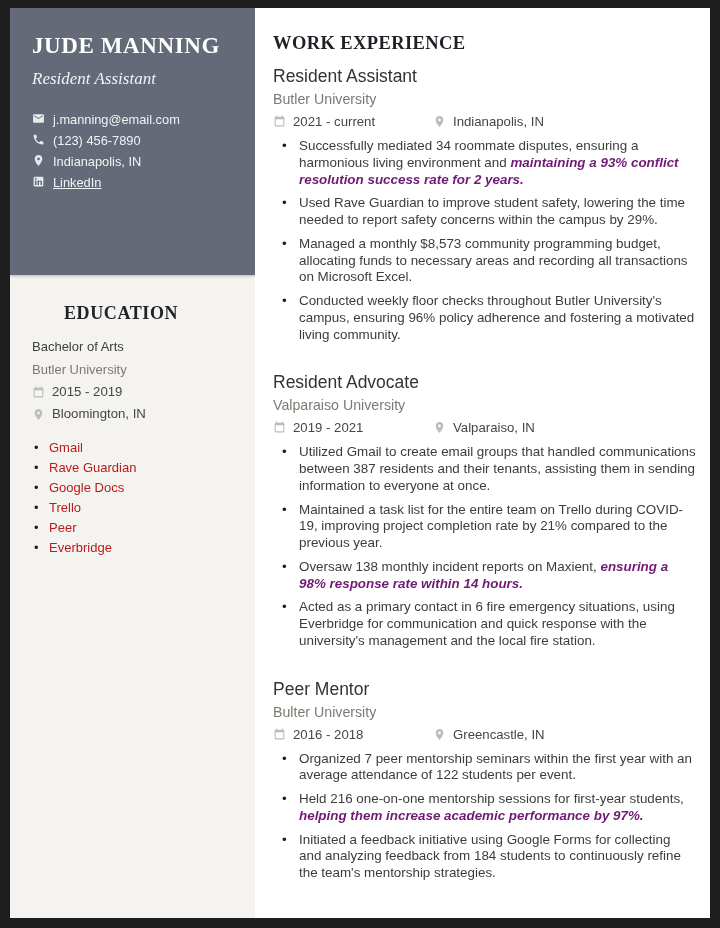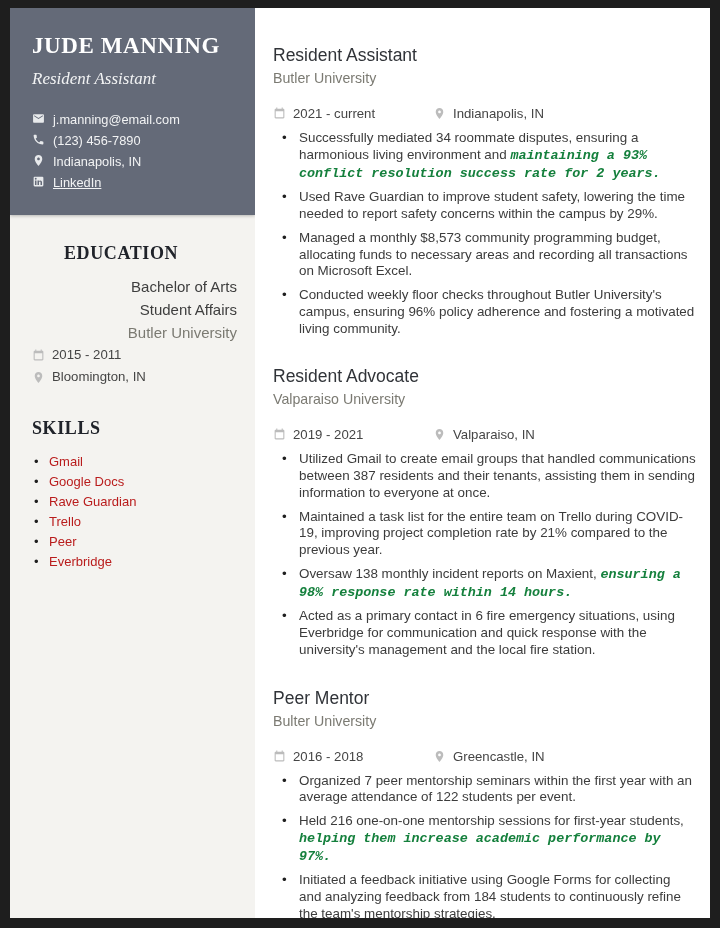--- a/index.html
+++ b/index.html
@@ -20,21 +20,21 @@
 
   
   .sidebar {
     width:245px; flex:0 0 245px;
     background:#f4f3f0;
     display:flex; flex-direction:column;
   }
   .sidebar-header {
     background:#646a78;
     color:#f5f6f7;
-    height:207px;
+    height:267px;
     padding:25px 21px 0 22px;
     box-shadow:0 1px 3px rgba(0,0,0,.25);
   }
   .person-name {
     font-family:"Liberation Serif", serif;
     font-size:23px; font-weight:700;
     letter-spacing:.6px;
     color:#ffffff;
     white-space:nowrap;
   }
@@ -59,21 +59,21 @@
 
   .side-section { padding:0 18px 0 22px; }
   .side-heading {
     font-family:"Liberation Serif", serif;
     font-size:18px; font-weight:700;
     letter-spacing:.6px;
     color:#20232a;
   }
   .edu-heading { margin-top:28px;margin-left:32px; }
   .edu-block { margin-top:11px; }
-  .edu-line { font-size:15px; line-height:23px; color:#3e3e3e;text-align:right; }
+  .edu-line { font-size:13px; line-height:23px; color:#3e3e3e; }
   .edu-school { color:#7b7a72; }
   .meta-line {
     display:flex; align-items:center; gap:7px;
     font-size:13.2px; line-height:22px; color:#454545;
   }
   .meta-line svg { width:13px; height:13px; fill:#bcbcbc; flex:0 0 13px; }
 
   .skills-heading { margin-top:30px; }
   .skills-list { list-style:none; margin-top:13px; }
   .skills-list li {
@@ -99,21 +99,21 @@
   .main-heading {
     font-family:"Liberation Serif", serif;
     font-size:18.5px; font-weight:700;
     letter-spacing:.4px;
     color:#1d2025;
   }
   .job { margin-top:29px; }
   .job:first-of-type { margin-top:12px; }
   .job-title { font-size:17.5px; color:#303338; font-weight:400; }
   .job-company { font-size:14.2px; color:#7b7a72; margin-top:4px; }
-  .job-meta { display:flex; align-items:center; margin-top:20px; }
+  .job-meta { display:flex; align-items:center; margin-top:7px; }
   .job-meta .meta-item {
     display:flex; align-items:center; gap:7px;
     font-size:13.2px; color:#454545;
   }
   .job-meta .meta-item:first-child { width:160px; flex:0 0 160px; }
   .job-meta svg { width:13px; height:13px; fill:#bcbcbc; flex:0 0 13px; }
 
   .job-bullets { list-style:none; margin-top:9px; }
   .job-bullets li {
     position:relative;
@@ -124,21 +124,21 @@
     line-height:1.25;
     color:#3c3c3c;
     max-width:420px;
   }
   .job-bullets li::before {
     content:"•";
     position:absolute; left:0; top:0;
     color:#1f1f1f;
   }
   .job-bullets .em {
-    font-weight:700; font-style:italic; color:#15803d;font-family:Liberation Mono, monospace;
+    font-weight:700; font-style:italic; color:#701a75;
   }
 </style>
 </head>
 <body>
 
 <div class="frame">
   <div class="page">
 
     <aside class="sidebar">
       <div class="sidebar-header">
@@ -178,51 +178,50 @@
             </span>
             <span class="linkedin-link">LinkedIn</span>
           </div>
         </div>
       </div>
 
       <div class="side-section">
         <div class="side-heading edu-heading">EDUCATION</div>
         <div class="edu-block">
           <div class="edu-line">Bachelor of Arts</div>
-          <div class="edu-line">Student Affairs</div>
           <div class="edu-line edu-school">Butler University</div>
           <div class="meta-line">
             <svg viewBox="0 0 24 24">
                 <path d="M19 3h-1V1h-2v2H8V1H6v2H5c-1.1 0-2 .9-2 2v14c0 1.1.9 2 2 2h14c1.1 0 2-.9 2-2V5c0-1.1-.9-2-2-2zm0 16H5V8h14v11z"></path>
               </svg>
-            <span>2015 - 2011</span>
+            <span>2015 - 2019</span>
           </div>
           <div class="meta-line">
             <svg viewBox="0 0 24 24">
                 <path d="M12 2C8.13 2 5 5.13 5 9c0 5.25 7 13 7 13s7-7.75 7-13c0-3.87-3.13-7-7-7zm0 9.5c-1.38 0-2.5-1.12-2.5-2.5s1.12-2.5 2.5-2.5 2.5 1.12 2.5 2.5-1.12 2.5-2.5 2.5z"></path>
               </svg>
             <span>Bloomington, IN</span>
           </div>
         </div>
       </div>
 
       <div class="side-section">
-        <div class="side-heading skills-heading">SKILLS</div>
         <ul class="skills-list" id="skills-list">
             <li>Gmail</li>
+            <li>Rave Guardian</li>
             <li>Google Docs</li>
-            <li>Rave Guardian</li>
             <li>Trello</li>
             <li>Peer</li>
             <li>Everbridge</li>
           </ul>
       </div>
     </aside>
 
     <main class="main">
+      <div class="main-heading">WORK EXPERIENCE</div>
       <div id="jobs-container">
           <section class="job">
             <div class="job-title">Resident Assistant</div>
             <div class="job-company">Butler University</div>
             <div class="job-meta">
               <div class="meta-item">
                 <svg viewBox="0 0 24 24">
                   <path d="M19 3h-1V1h-2v2H8V1H6v2H5c-1.1 0-2 .9-2 2v14c0 1.1.9 2 2 2h14c1.1 0 2-.9 2-2V5c0-1.1-.9-2-2-2zm0 16H5V8h14v11z"></path>
                 </svg>
                 <span>2021 - current</span>

